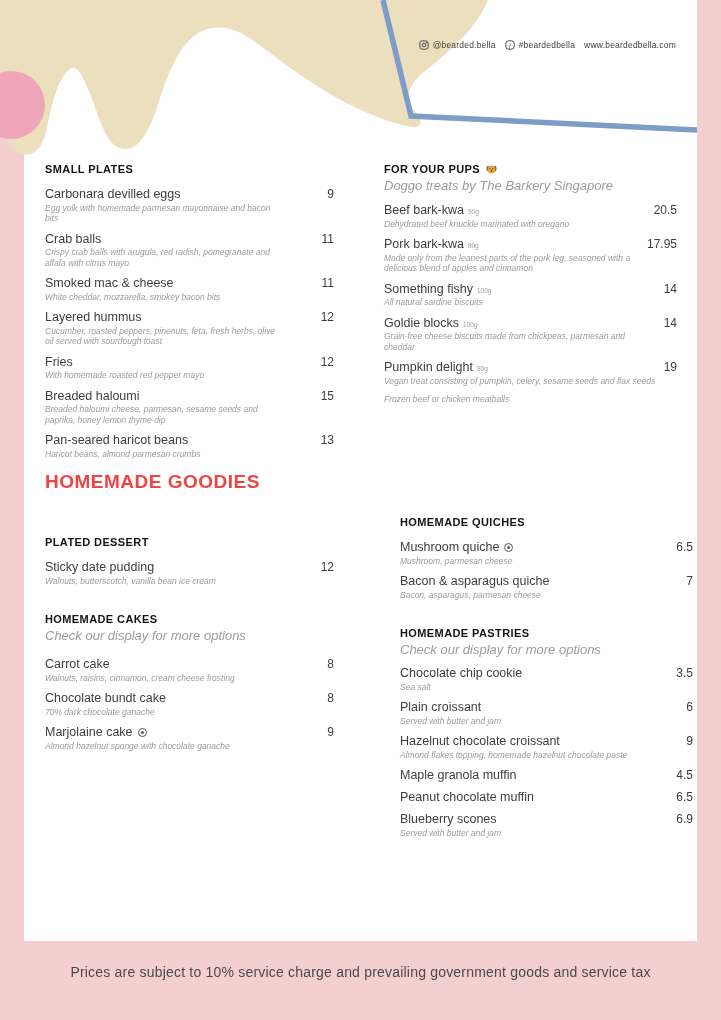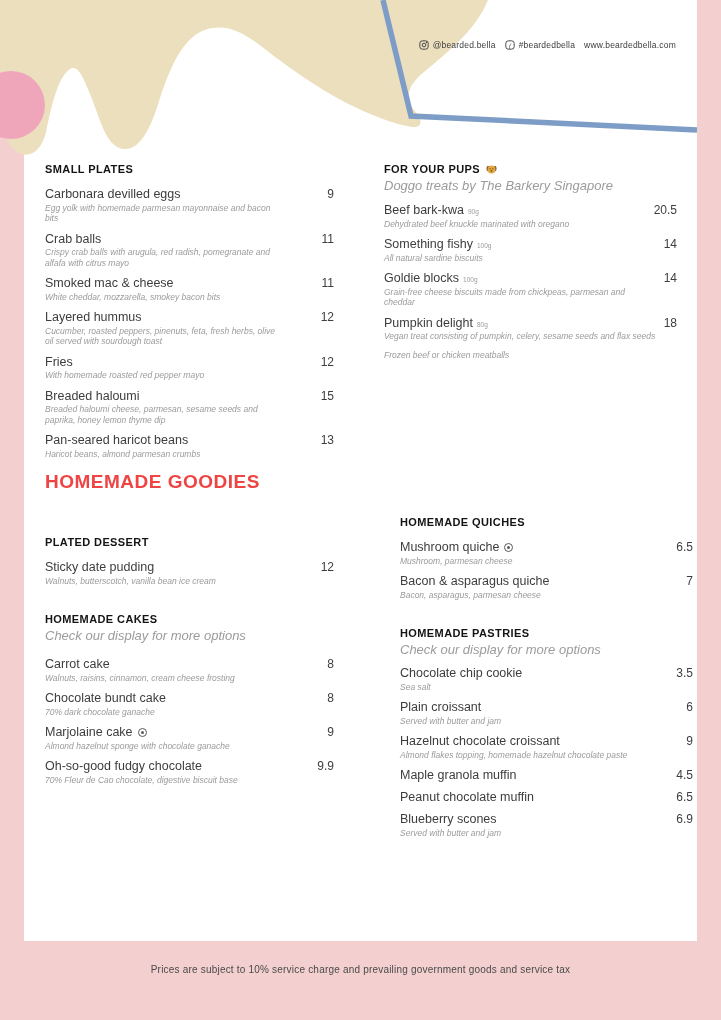--- a/index.html
+++ b/index.html
@@ -50,21 +50,21 @@
     font-size:19px;font-weight:bold;letter-spacing:.5px;color:#ef4444;
   }
   .pups-head{display:flex;align-items:center;gap:6px;}
   
   .footer-band{
     position:absolute;left:0;bottom:0;width:721px;height:79px;
     background:#f4cfcf;z-index:1;
   }
   .footer-band p{
     margin:0;padding-top:23px;text-align:center;
-    font-size:10px;color:#4a4a4a;letter-spacing:.2px;
+    font-size:14px;color:#4a4a4a;letter-spacing:.2px;
   }
 </style>
 </head>
 <body>
 
 <div class="page">
 
   <svg class="decor" width="721" height="1020" viewBox="0 0 721 1020">
     <rect x="0" y="0" width="24" height="1020" fill="#f4cfcf"></rect>
     <rect x="697" y="0" width="24" height="1020" fill="#f4cfcf"></rect>
@@ -191,20 +191,29 @@
         <div class="item">
           <div class="row">
             <span class="name">Beef bark-kwa</span>
             <span class="note">90g</span>
 
             <span class="price">20.5</span>
           </div>
           <div class="desc">Dehydrated beef knuckle marinated with oregano</div>
         </div>
 
+        <div class="item">
+          <div class="row">
+            <span class="name">Pork bark-kwa</span>
+            <span class="note">80g</span>
+
+            <span class="price">17.95</span>
+          </div>
+          <div class="desc">Made only from the leanest parts of the pork leg, seasoned with a delicious blend of apples and cinnamon</div>
+        </div>
 
         <div class="item">
           <div class="row">
             <span class="name">Something fishy</span>
             <span class="note">100g</span>
 
             <span class="price">14</span>
           </div>
           <div class="desc">All natural sardine biscuits</div>
         </div>
@@ -217,21 +226,21 @@
             <span class="price">14</span>
           </div>
           <div class="desc">Grain-free cheese biscuits made from chickpeas, parmesan and cheddar</div>
         </div>
 
         <div class="item">
           <div class="row">
             <span class="name">Pumpkin delight</span>
             <span class="note">80g</span>
 
-            <span class="price">18</span>
+            <span class="price">19</span>
           </div>
           <div class="desc">Vegan treat consisting of pumpkin, celery, sesame seeds and flax seeds</div>
         </div>
 
         <div class="item">
           <div class="desc">Frozen beef or chicken meatballs</div>
         </div>
       </div>
   </section>
 
@@ -277,28 +286,20 @@
           <div class="item">
             <div class="row">
               <span class="name">Marjolaine cake</span>
 
               <span class="dietary"></span>
               <span class="price">9</span>
             </div>
             <div class="desc">Almond hazelnut sponge with chocolate ganache</div>
           </div>
 
-          <div class="item">
-            <div class="row">
-              <span class="name">Oh-so-good fudgy chocolate</span>
-
-              <span class="price">9.9</span>
-            </div>
-            <div class="desc">70% Fleur de Cao chocolate, digestive biscuit base</div>
-          </div>
         </div>
     </div>
   </section>
 
   <section class="menu-section col-right" style="left:400px;top:516px;width:293px;">
     <h3 class="sec-title">HOMEMADE QUICHES</h3>
     <div class="items">
 
         <div class="item">
           <div class="row">

